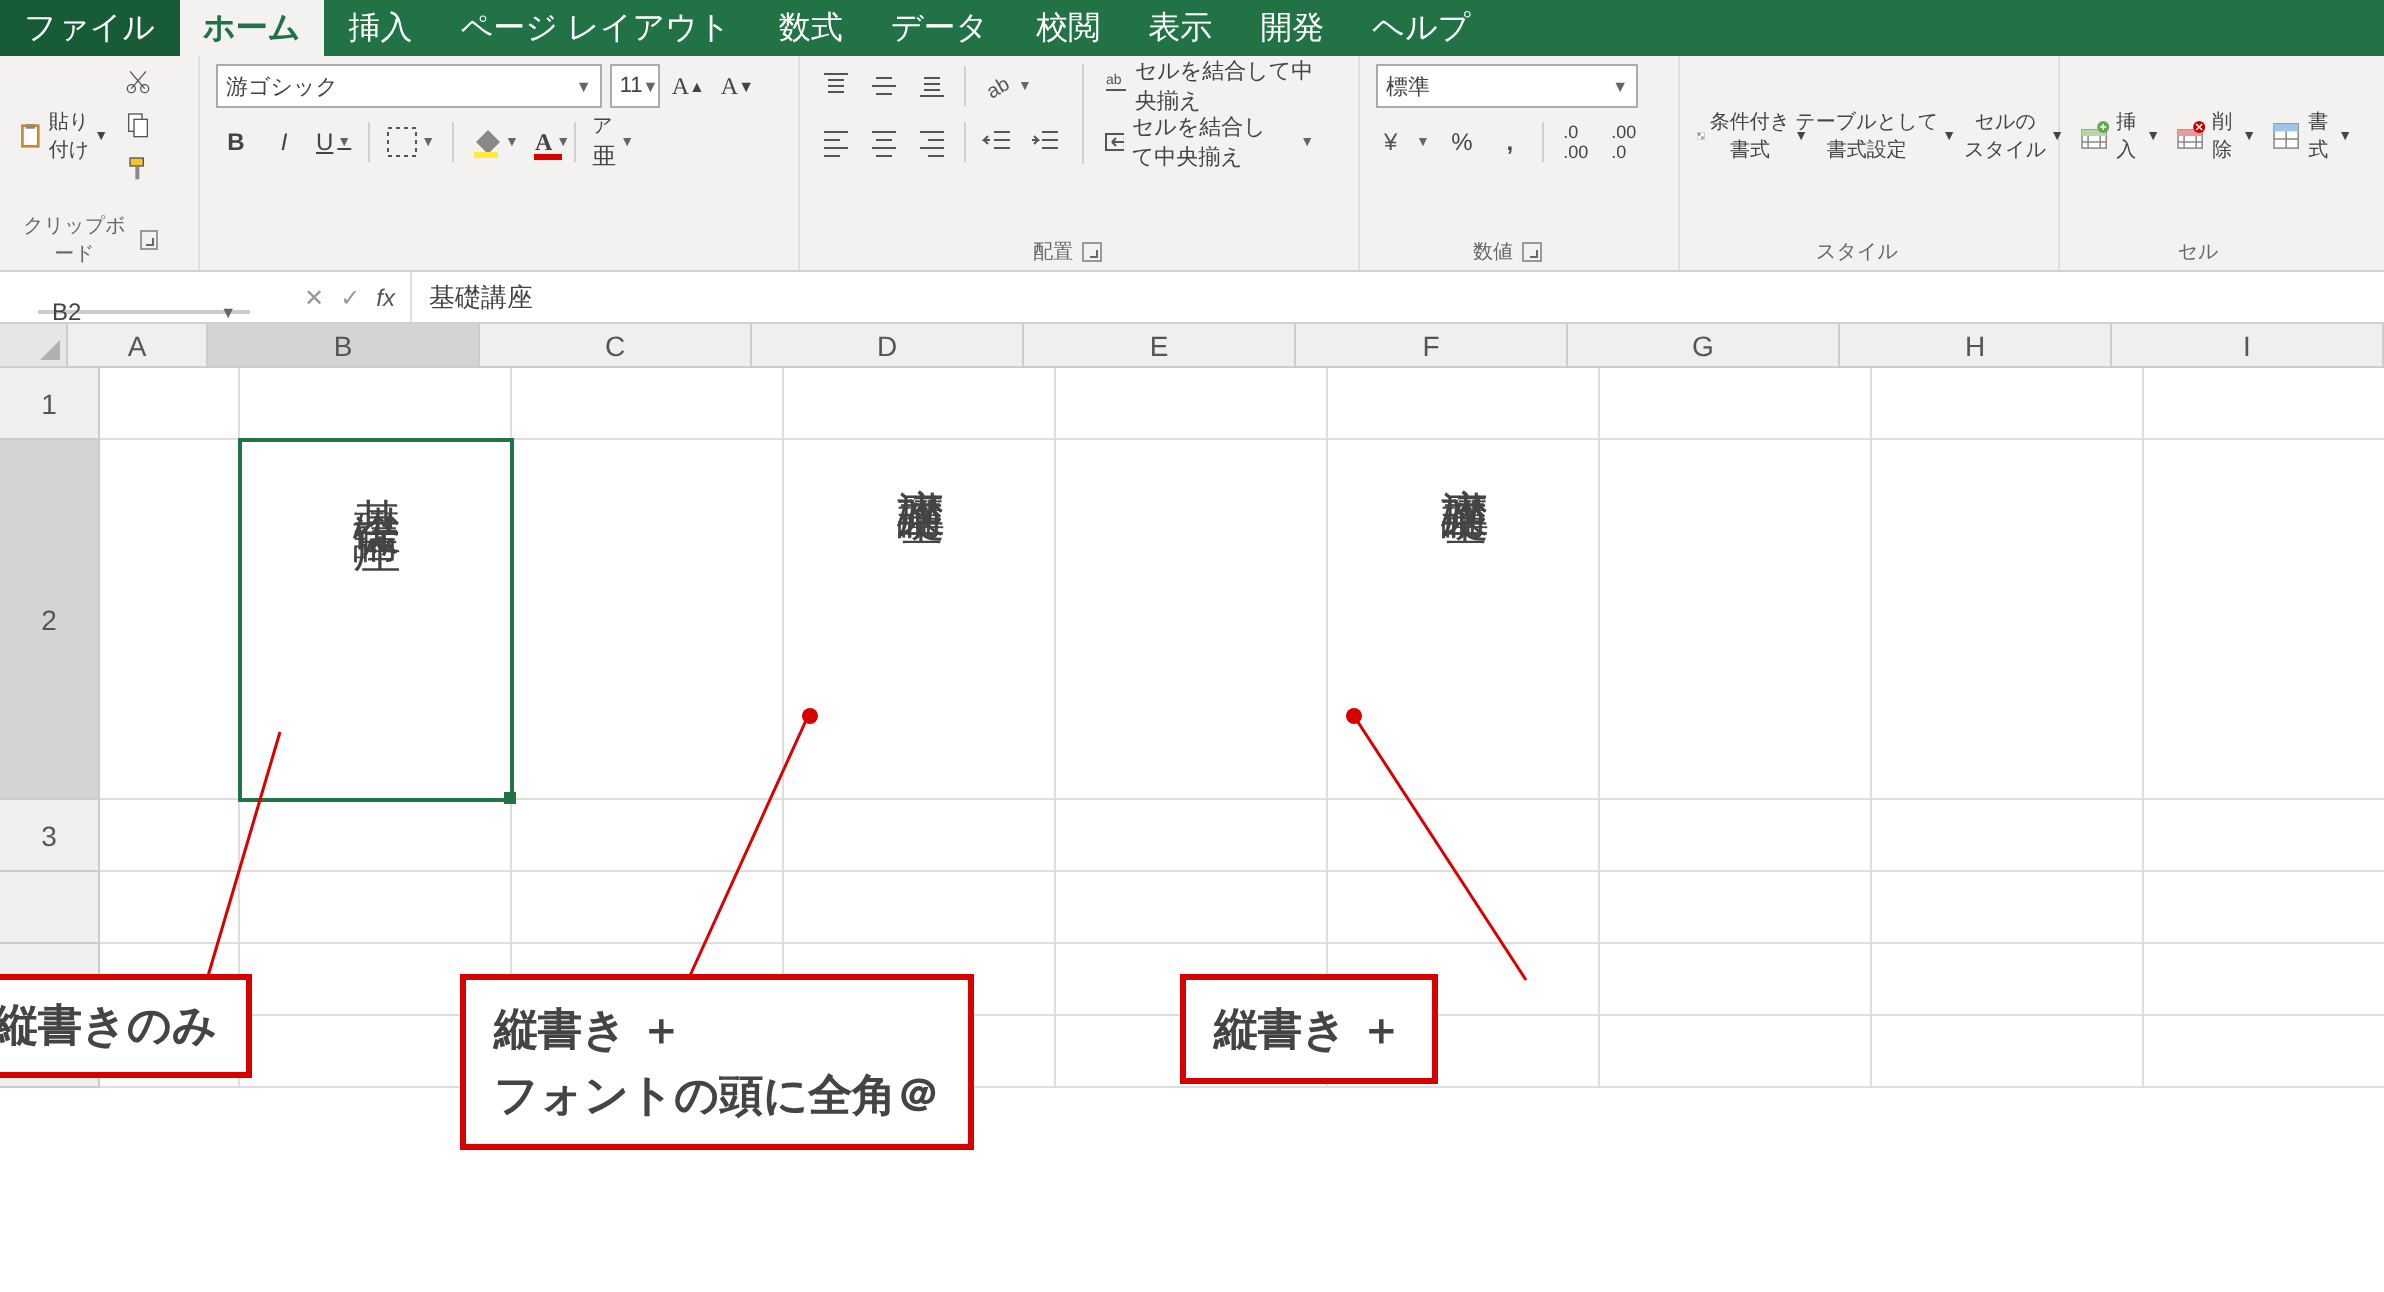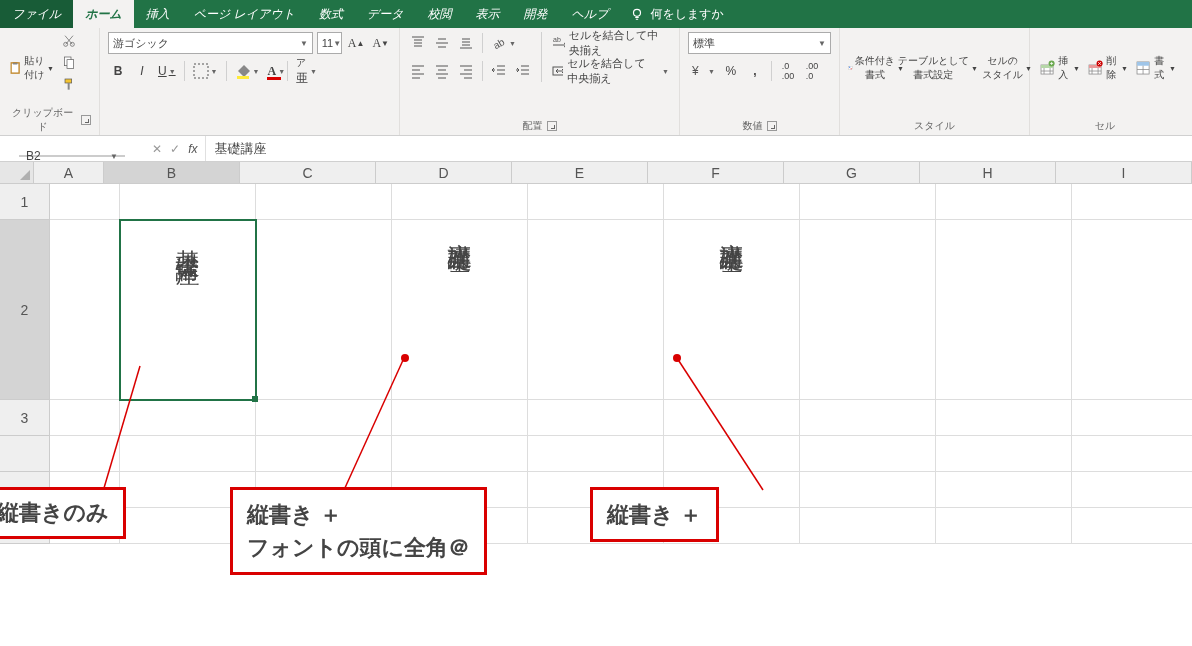--- a/index.html
+++ b/index.html
@@ -1,28 +1,28 @@
 <!DOCTYPE html>
 <html><head>
 <meta charset="utf-8">
 <style>
 * { box-sizing: border-box; margin: 0; padding: 0; font-family: "Yu Gothic", "Meiryo", sans-serif; }
 body { background: #fff; width: 1192px; height: 646px; overflow: hidden; font-size: 12px; color: #444; }
 
 
 .titlebar { background: #217346; height: 28px; display: flex; align-items: stretch; color: #fff; }
-.tab { padding: 0 12px; display: flex; align-items: center; font-size: 12px; cursor: pointer; font-style: italic; }
+.tab { padding: 0 12px; display: flex; align-items: center; font-size: 16px; cursor: pointer; }
 .tab.active { background: #f3f2f1; color: #217346; font-weight: bold; }
 .tab.file { background: #185c37; }
 .tell-me { display: flex; align-items: center; padding: 0 10px; gap: 6px; }
 .bulb { width: 14px; height: 14px; }
 
 
 .ribbon { background: #f3f2f1; border-bottom: 1px solid #d0d0d0; height: 108px; display: flex; }
-.group { border-right: 1px solid #e1dfdd; padding: 4px 8px 2px 8px; display: flex; flex-direction: column; justify-content: space-between; }
+.group { border-right: 1px solid #e1dfdd; padding: 4px 20px 2px 8px; display: flex; flex-direction: column; justify-content: space-between; }
 .group-title { text-align: center; font-size: 10px; color: #666; margin-top: 2px; display: flex; justify-content: center; align-items: center; gap: 4px;}
 .dlaunch { width: 10px; height: 10px; border: 1px solid #999; display: inline-block; position: relative; }
 .dlaunch::after { content:''; position:absolute; right:1px; bottom:1px; width:3px; height:3px; border-right:1px solid #666; border-bottom:1px solid #666;}
 .group-body { display: flex; align-items: flex-start; gap: 6px; flex: 1; }
 
 .bigbtn { display: flex; flex-direction: row; align-items: center; justify-content: flex-end; width: 46px; height: 72px; font-size: 10px; gap: 2px; cursor: pointer;}
 .bigbtn svg { width: 28px; height: 28px; }
 .smallstack { display: flex; flex-direction: column; gap: 4px; }
 .smallbtn { width: 18px; height: 18px; display: flex; align-items: center; justify-content: center; cursor: pointer; }
 
@@ -75,27 +75,20 @@
   <div class="tab file">ファイル</div>
   <div class="tab active">ホーム</div>
   <div class="tab">挿入</div>
   <div class="tab">ページ レイアウト</div>
   <div class="tab">数式</div>
   <div class="tab">データ</div>
   <div class="tab">校閲</div>
   <div class="tab">表示</div>
   <div class="tab">開発</div>
   <div class="tab">ヘルプ</div>
-  <div class="tell-me">
-    <svg class="bulb" viewBox="0 0 24 24" fill="none" stroke="#fff" stroke-width="2">
-        <circle cx="12" cy="10" r="6"></circle>
-        <path d="M9 18h6M10 21h4"></path>
-      </svg>
-    <span>何をしますか</span>
-  </div>
 </div>
 
 <div class="ribbon">
 
   <div class="group" style="width:100px">
     <div class="group-body">
       <div class="bigbtn">
         <svg viewBox="0 0 24 24">
             <rect x="6" y="4" width="12" height="16" fill="#fff" stroke="#c28a30"></rect>
             <rect x="8" y="2" width="8" height="4" fill="#888" rx="1"></rect>

